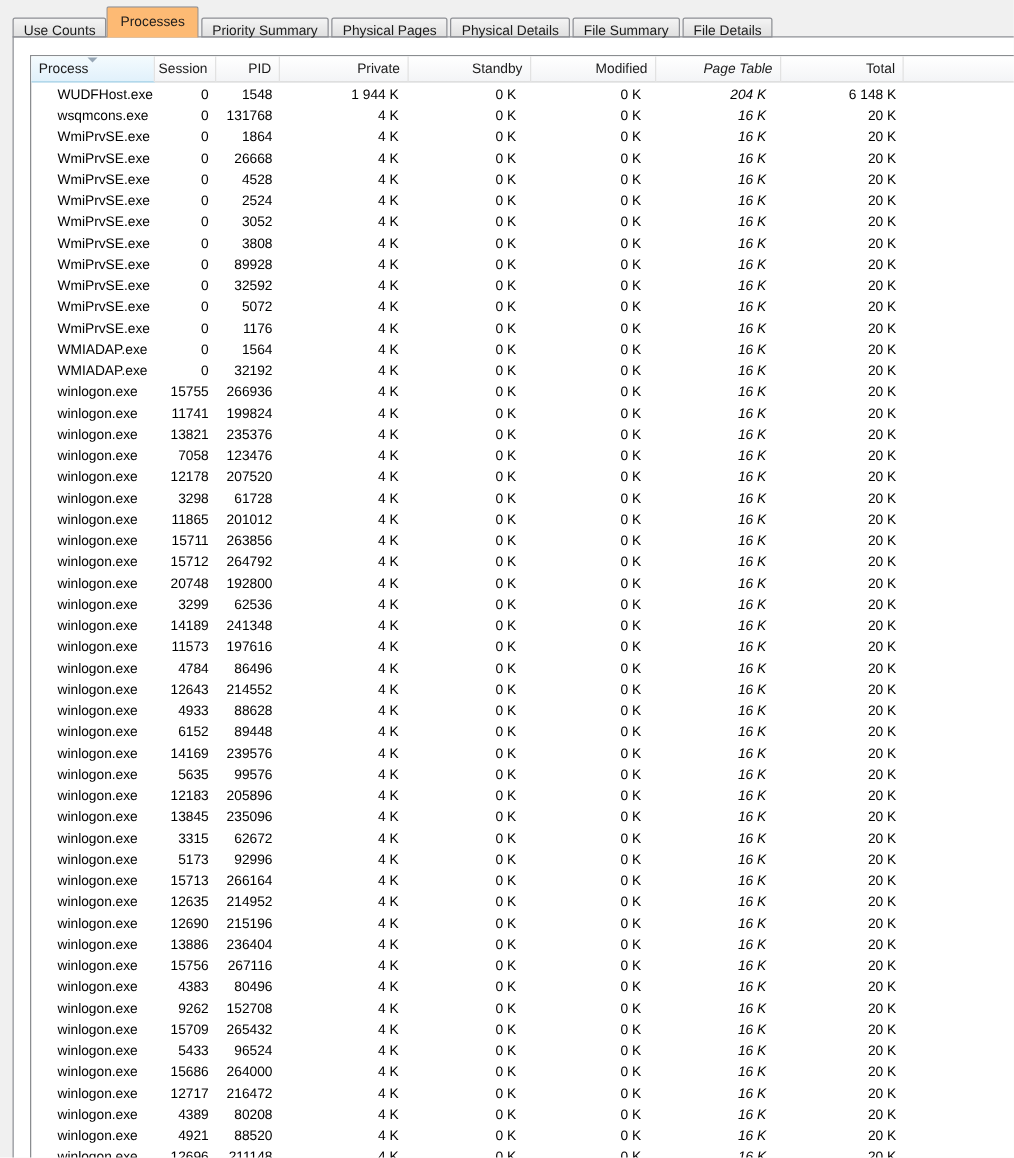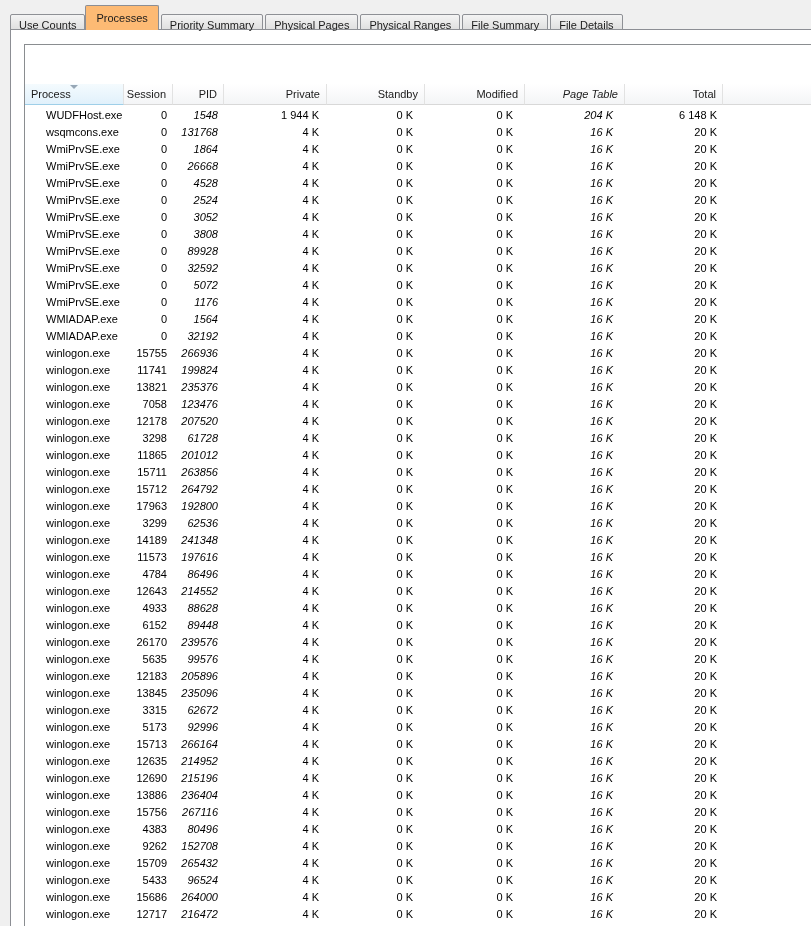--- a/index.html
+++ b/index.html
@@ -52,21 +52,20 @@
   .listview {
     position: absolute; left: 24px; top: 44px; right: -2px; bottom: -2px;
     background: #fff;
     border: 1px solid #8a8d90;
     overflow: hidden;
     z-index: 2;
   }
   .lv-header {
     display: flex; height: 21px;
     background: linear-gradient(#ffffff, #f3f4f6);
-    margin-top: 39px;
   }
   .hcell {
     height: 100%;
     display: flex; align-items: center;
     padding: 0 6px;
     position: relative;
     border-right: 1px solid #e2e2e2;
     border-bottom: 1px solid #d8d8d8;
     color: #1a1a1a;
     cursor: default;
@@ -95,36 +94,36 @@
   .col-modified  { width: 100px; }
   .col-pagetable { width: 100px; font-style: italic; }
   .col-total     { width: 98px; }
 
   .lv-body { padding-top: 2px; }
   .row { display: flex; height: 17px; line-height: 17px; }
   .cell { overflow: hidden; white-space: nowrap; }
   .cell.right { text-align: right; }
   .cell.col-process   { padding-left: 21px; }
   .cell.col-session   { padding-right: 6px; }
-  .cell.col-pid       { padding-right: 6px; font-style: italic; }
+  .cell.col-pid       { padding-right: 6px; }
   .cell.col-private   { padding-right: 8px; }
   .cell.col-standby   { padding-right: 12px; }
   .cell.col-modified  { padding-right: 12px; }
   .cell.col-pagetable { padding-right: 12px; }
   .cell.col-total     { padding-right: 6px; }
 </style>
 </head>
 <body>
 
 <div class="tab-bar">
     <div class="tab">Use Counts</div>
     <div class="tab active">Processes</div>
     <div class="tab">Priority Summary</div>
     <div class="tab">Physical Pages</div>
-    <div class="tab">Physical Ranges</div>
+    <div class="tab">Physical Details</div>
     <div class="tab">File Summary</div>
     <div class="tab">File Details</div>
   </div>
 <div class="panel"></div>
 <div class="listview">
   <div class="lv-header">
       <div class="hcell col-process sorted">
         <span class="sort-arrow"></span>
         <span>Process</span>
       </div>
@@ -377,21 +376,21 @@
         <div class="cell col-session right">15712</div>
         <div class="cell col-pid right">264792</div>
         <div class="cell col-private right">4 K</div>
         <div class="cell col-standby right">0 K</div>
         <div class="cell col-modified right">0 K</div>
         <div class="cell col-pagetable right">16 K</div>
         <div class="cell col-total right">20 K</div>
       </div>
       <div class="row">
         <div class="cell col-process">winlogon.exe</div>
-        <div class="cell col-session right">17963</div>
+        <div class="cell col-session right">20748</div>
         <div class="cell col-pid right">192800</div>
         <div class="cell col-private right">4 K</div>
         <div class="cell col-standby right">0 K</div>
         <div class="cell col-modified right">0 K</div>
         <div class="cell col-pagetable right">16 K</div>
         <div class="cell col-total right">20 K</div>
       </div>
       <div class="row">
         <div class="cell col-process">winlogon.exe</div>
         <div class="cell col-session right">3299</div>
@@ -457,21 +456,21 @@
         <div class="cell col-session right">6152</div>
         <div class="cell col-pid right">89448</div>
         <div class="cell col-private right">4 K</div>
         <div class="cell col-standby right">0 K</div>
         <div class="cell col-modified right">0 K</div>
         <div class="cell col-pagetable right">16 K</div>
         <div class="cell col-total right">20 K</div>
       </div>
       <div class="row">
         <div class="cell col-process">winlogon.exe</div>
-        <div class="cell col-session right">26170</div>
+        <div class="cell col-session right">14169</div>
         <div class="cell col-pid right">239576</div>
         <div class="cell col-private right">4 K</div>
         <div class="cell col-standby right">0 K</div>
         <div class="cell col-modified right">0 K</div>
         <div class="cell col-pagetable right">16 K</div>
         <div class="cell col-total right">20 K</div>
       </div>
       <div class="row">
         <div class="cell col-process">winlogon.exe</div>
         <div class="cell col-session right">5635</div>

